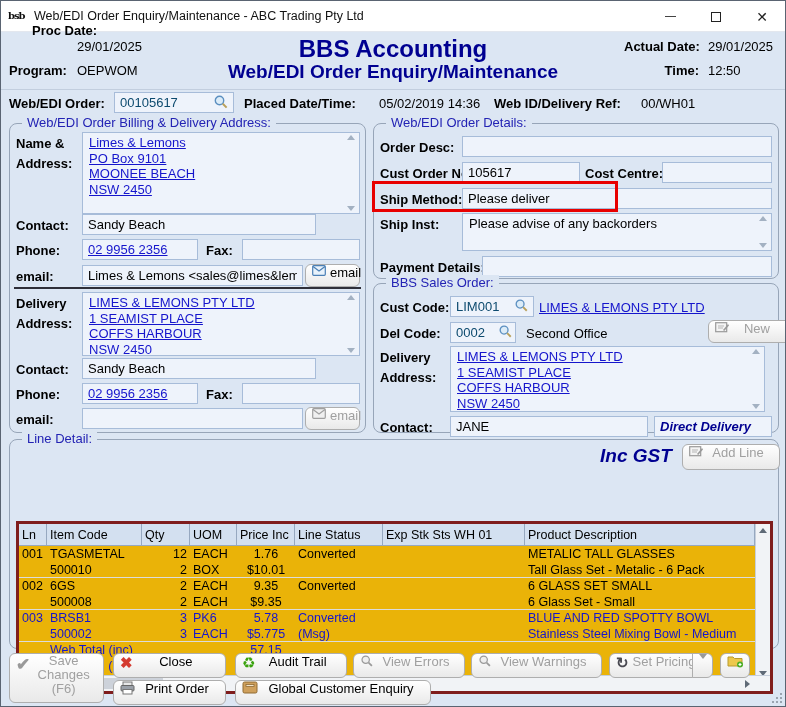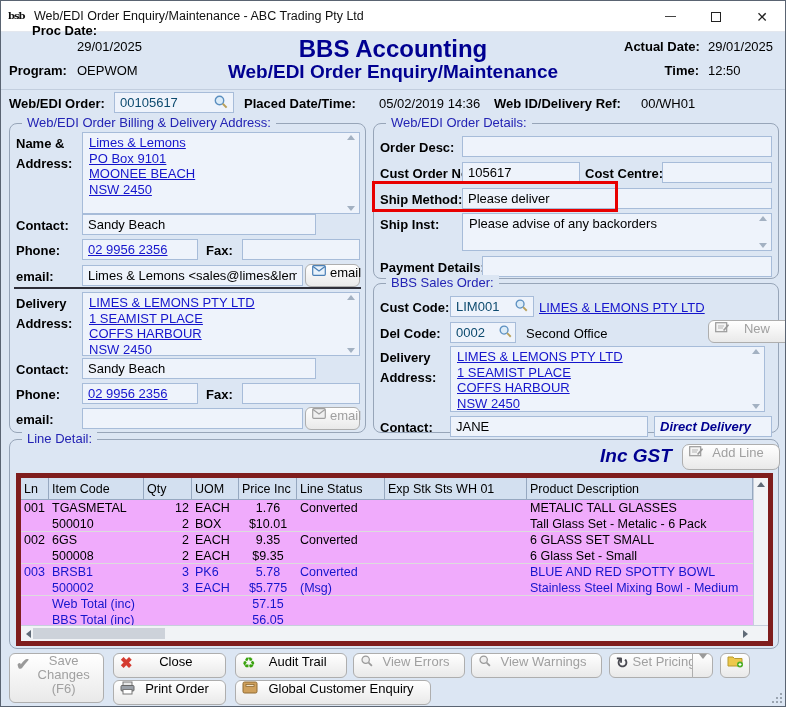--- a/index.html
+++ b/index.html
@@ -52,21 +52,21 @@
   .navy-ital{color:var(--navy); font-weight:bold; font-style:italic;}
   
   .btn{position:absolute; background:linear-gradient(#ffffff,#e9e9e9); border:1px solid #aeaeae;
        border-radius:6px; display:flex; align-items:flex-start; font-size:13px; padding:0 6px;
        cursor:pointer; white-space:nowrap;}
   .btn .cap{flex:1; text-align:center; padding:0 4px;}
   .btn.disabled{color:var(--disabled); cursor:default;}
   .mini-btn{height:23px;}
   .icon{display:inline-flex; align-items:center; justify-content:center;}
   
-  .table{position:absolute; background:#f0abfc; border:5px solid #7f1d1d; overflow:hidden;}
+  .table{position:absolute; background:#eab308; border:3px solid #7f1d1d; overflow:hidden;margin-top:48px;}
   .thead{display:flex; background:var(--thead-bg); height:22px; border-bottom:1px solid #96a8c0;
          font-size:12.5px; align-items:center;}
   .thead .cell{border-right:1px solid #96a8c0; height:100%; display:flex; align-items:center;}
   .trow{display:flex; height:16px; font-size:12.5px; align-items:center;}
   .trow.grp-end{border-bottom:1px solid #dcdcdc;}
   .trow.blue .cell{color:var(--link);}
   .trow.total .cell{color:var(--link);}
   .cell{overflow:hidden; white-space:nowrap; padding:0 3px;}
   .c0{width:28px;} .c1{width:95px;} .c2{width:48px; text-align:right;}
   .c3{width:47px;} .c4{width:58px; text-align:center;} .c5{width:88px;}
@@ -262,21 +262,21 @@
         </div>
     </div>
     <div class="lbl" style="position:absolute; left:6px; top:136px;">Contact:</div>
     <input class="field" style="left: 76px; top: 132px; width: 198px;" value="JANE">
     <div class="field navy-ital" style="left:280px; top:132px; width:118px;">Direct Delivery</div>
   </div>
 
   <div class="group" style="left:8px; top:438px; width:770px; height:210px;">
     <div class="legend">Line Detail:</div>
     <div class="navy-ital" style="position:absolute; left:590px; top:5px; font-size:19px;">Inc GST</div>
-    <div class="btn disabled" style="left:672px; top:4px; width:98px; height:26px;border-radius:7px;">
+    <div class="btn disabled" style="left:672px; top:4px; width:98px; height:26px;">
       <span class="icon">
           <svg width="14" height="12" viewBox="0 0 14 12">
             <rect x="0.7" y="1.7" width="11" height="9" fill="#f4f4f4" stroke="#9a9a9a" stroke-width="1.2"></rect>
             <line x1="3" y1="5" x2="9" y2="5" stroke="#b5b5b5" stroke-width="1"></line>
             <line x1="3" y1="7" x2="8" y2="7" stroke="#b5b5b5" stroke-width="1"></line>
             <path d="M8 9 L13 3 L14 4.5 L9.2 10 Z" fill="#9a9a9a"></path>
           </svg>
         </span>
       <span class="cap">Add Line</span>
     </div>

